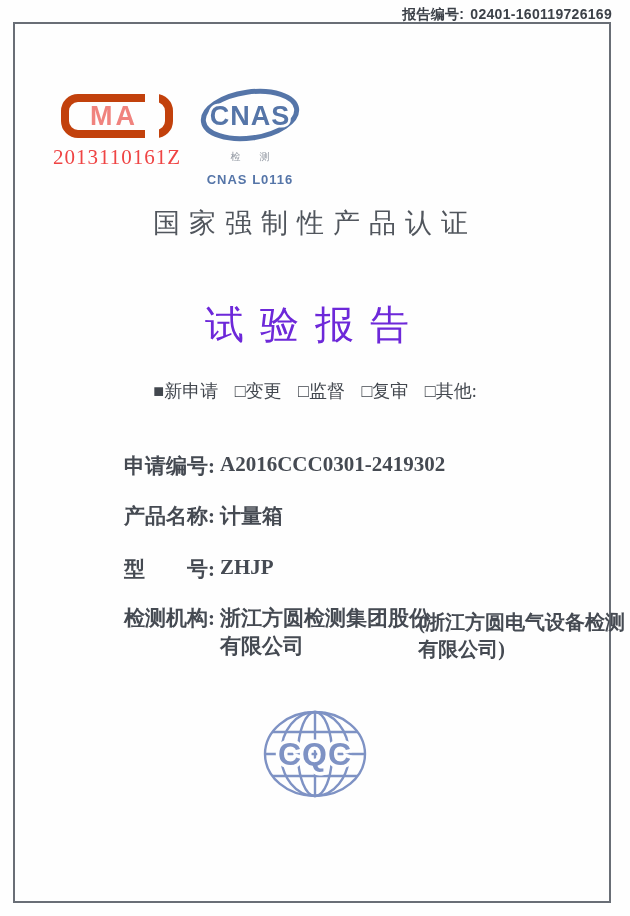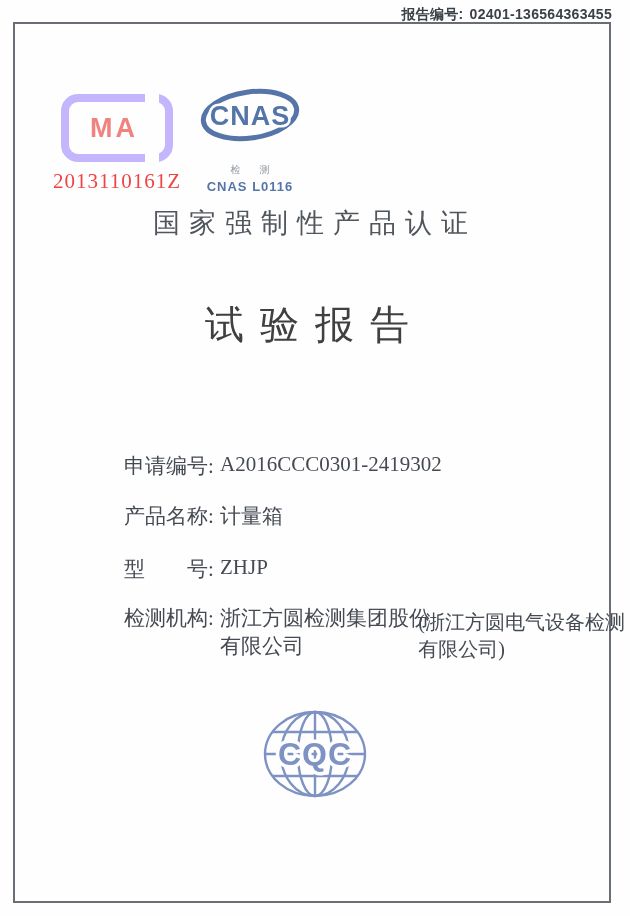--- a/index.html
+++ b/index.html
@@ -18,85 +18,85 @@
   .report-line .sep { display:inline-block; width:6px; }
 
   .border-box {
     position:absolute; left:13px; top:22px; width:598px; height:881px;
     border:2px solid #696e76; box-sizing:border-box;
   }
 
   
   .cma { position:absolute; left:44px; top:94px; width:146px; text-align:center; }
   .cma-mark {
-    position:relative; margin:0 auto; width:112px; height:68px; box-sizing:border-box;
-    border:8px solid #c4b5fd; border-radius:17px;
+    position:relative; margin:0 auto; width:112px; height:44px; box-sizing:border-box;
+    border:8px solid #c2410c; border-radius:17px;
     display:flex; align-items:center; justify-content:center;
   }
   .cma-ma {
     font-family:"Liberation Sans","DejaVu Sans",sans-serif;
     font-weight:bold; font-size:27px; color:#f0837e; letter-spacing:3px;
     margin-right:6px;
   }
   .cma-gap-top, .cma-gap-bottom {
     position:absolute; right:6px; width:14px; height:10px; background:#fefefe;
   }
   .cma-gap-top { top:-8px; }
   .cma-gap-bottom { bottom:-8px; }
   .cma-license {
     margin-top:7px; color:#ef4444; font-size:21px; letter-spacing:1px;
   }
 
   
   .cnas { position:absolute; left:196px; top:85px; width:108px; text-align:center; }
-  .cnas-caption { margin-top:14px; font-size:10px; color:#9298a2; letter-spacing:8px; padding-left:8px;
+  .cnas-caption { margin-top:1px; font-size:10px; color:#9298a2; letter-spacing:8px; padding-left:8px;
     font-family:"Liberation Sans","DejaVu Sans",sans-serif; }
-  .cnas-code { margin-top:2px; font-size:13px; color:#5575a8; letter-spacing:1px; font-weight:600;
+  .cnas-code { margin-top:8px; font-size:13px; color:#5575a8; letter-spacing:1px; font-weight:600;
     font-family:"Liberation Sans","DejaVu Sans",sans-serif; }
 
   
   .title1 {
     position:absolute; top:205px; left:0; width:100%; margin:0;
     text-align:center; font-size:27px; font-weight:normal;
     color:#51565d; letter-spacing:9px;
   }
   .title2 {
     position:absolute; top:298px; left:0; width:100%; margin:0;
     text-align:center; font-size:39px; font-weight:normal;
-    color:#404040; letter-spacing:16px;
+    color:#6d28d9; letter-spacing:16px;
   }
 
   
   .apptype {
     position:absolute; top:379px; left:0; width:100%;
     text-align:center; font-size:18px; color:#42474e; font-weight:500;
   }
   .apptype span { margin:0 6px; }
 
   
-  .field { position:absolute; left:124px; display:flex; font-size:21px; color:#454a52; }
+  .field { position:absolute; left:124px; display:flex; font-size:21px; color:#454a52;font-weight:bold; }
   .flabel { width:96px; flex:0 0 96px; }
   .fvalue { }
   .f1 { top:452px; }
   .f2 { top:502px; }
   .f3 { top:555px; }
   .f4 { top:604px; }
   .fvalue-stack { display:flex; flex-direction:row; }
   .fvalue-line2 { margin-left:-14px; margin-top:5px; font-size:20px; }
 
   
   .cqc { position:absolute; top:709px; left:0; width:100%; display:flex; justify-content:center; }
 </style>
 </head>
 <body>
 
 <div class="page">
 
   <div class="report-line">
-    <span>报告编号:</span><span class="sep"></span><span>02401-136564363455</span>
+    <span>报告编号:</span><span class="sep"></span><span>02401-160119726169</span>
   </div>
 
   <div class="border-box"></div>
 
   <div class="cma">
     <div class="cma-mark">
       <span class="cma-ma">MA</span>
       <span class="cma-gap-top"></span>
       <span class="cma-gap-bottom"></span>
     </div>
@@ -108,20 +108,27 @@
       <ellipse cx="52" cy="30" rx="47" ry="23" fill="none" stroke="#5575a8" stroke-width="5" transform="rotate(-8 52 30)"></ellipse>
       <text x="52" y="40" text-anchor="middle" font-family="Liberation Sans, DejaVu Sans, sans-serif" font-size="27" font-weight="bold" fill="#5575a8" stroke="#fefefe" stroke-width="5" paint-order="stroke" letter-spacing="1">CNAS</text>
     </svg>
     <div class="cnas-caption">检 测</div>
     <div class="cnas-code">CNAS L0116</div>
   </div>
 
   <h1 class="title1">国家强制性产品认证</h1>
   <h1 class="title2">试验报告</h1>
 
+  <div class="apptype">
+    <span>■新申请</span>
+    <span>□变更</span>
+    <span>□监督</span>
+    <span>□复审</span>
+    <span>□其他:</span>
+  </div>
 
   <div class="field f1">
     <span class="flabel">申请编号:</span>
     <span class="fvalue">A2016CCC0301-2419302</span>
   </div>
 
   <div class="field f2">
     <span class="flabel">产品名称:</span>
     <span class="fvalue">计量箱</span>
   </div>

